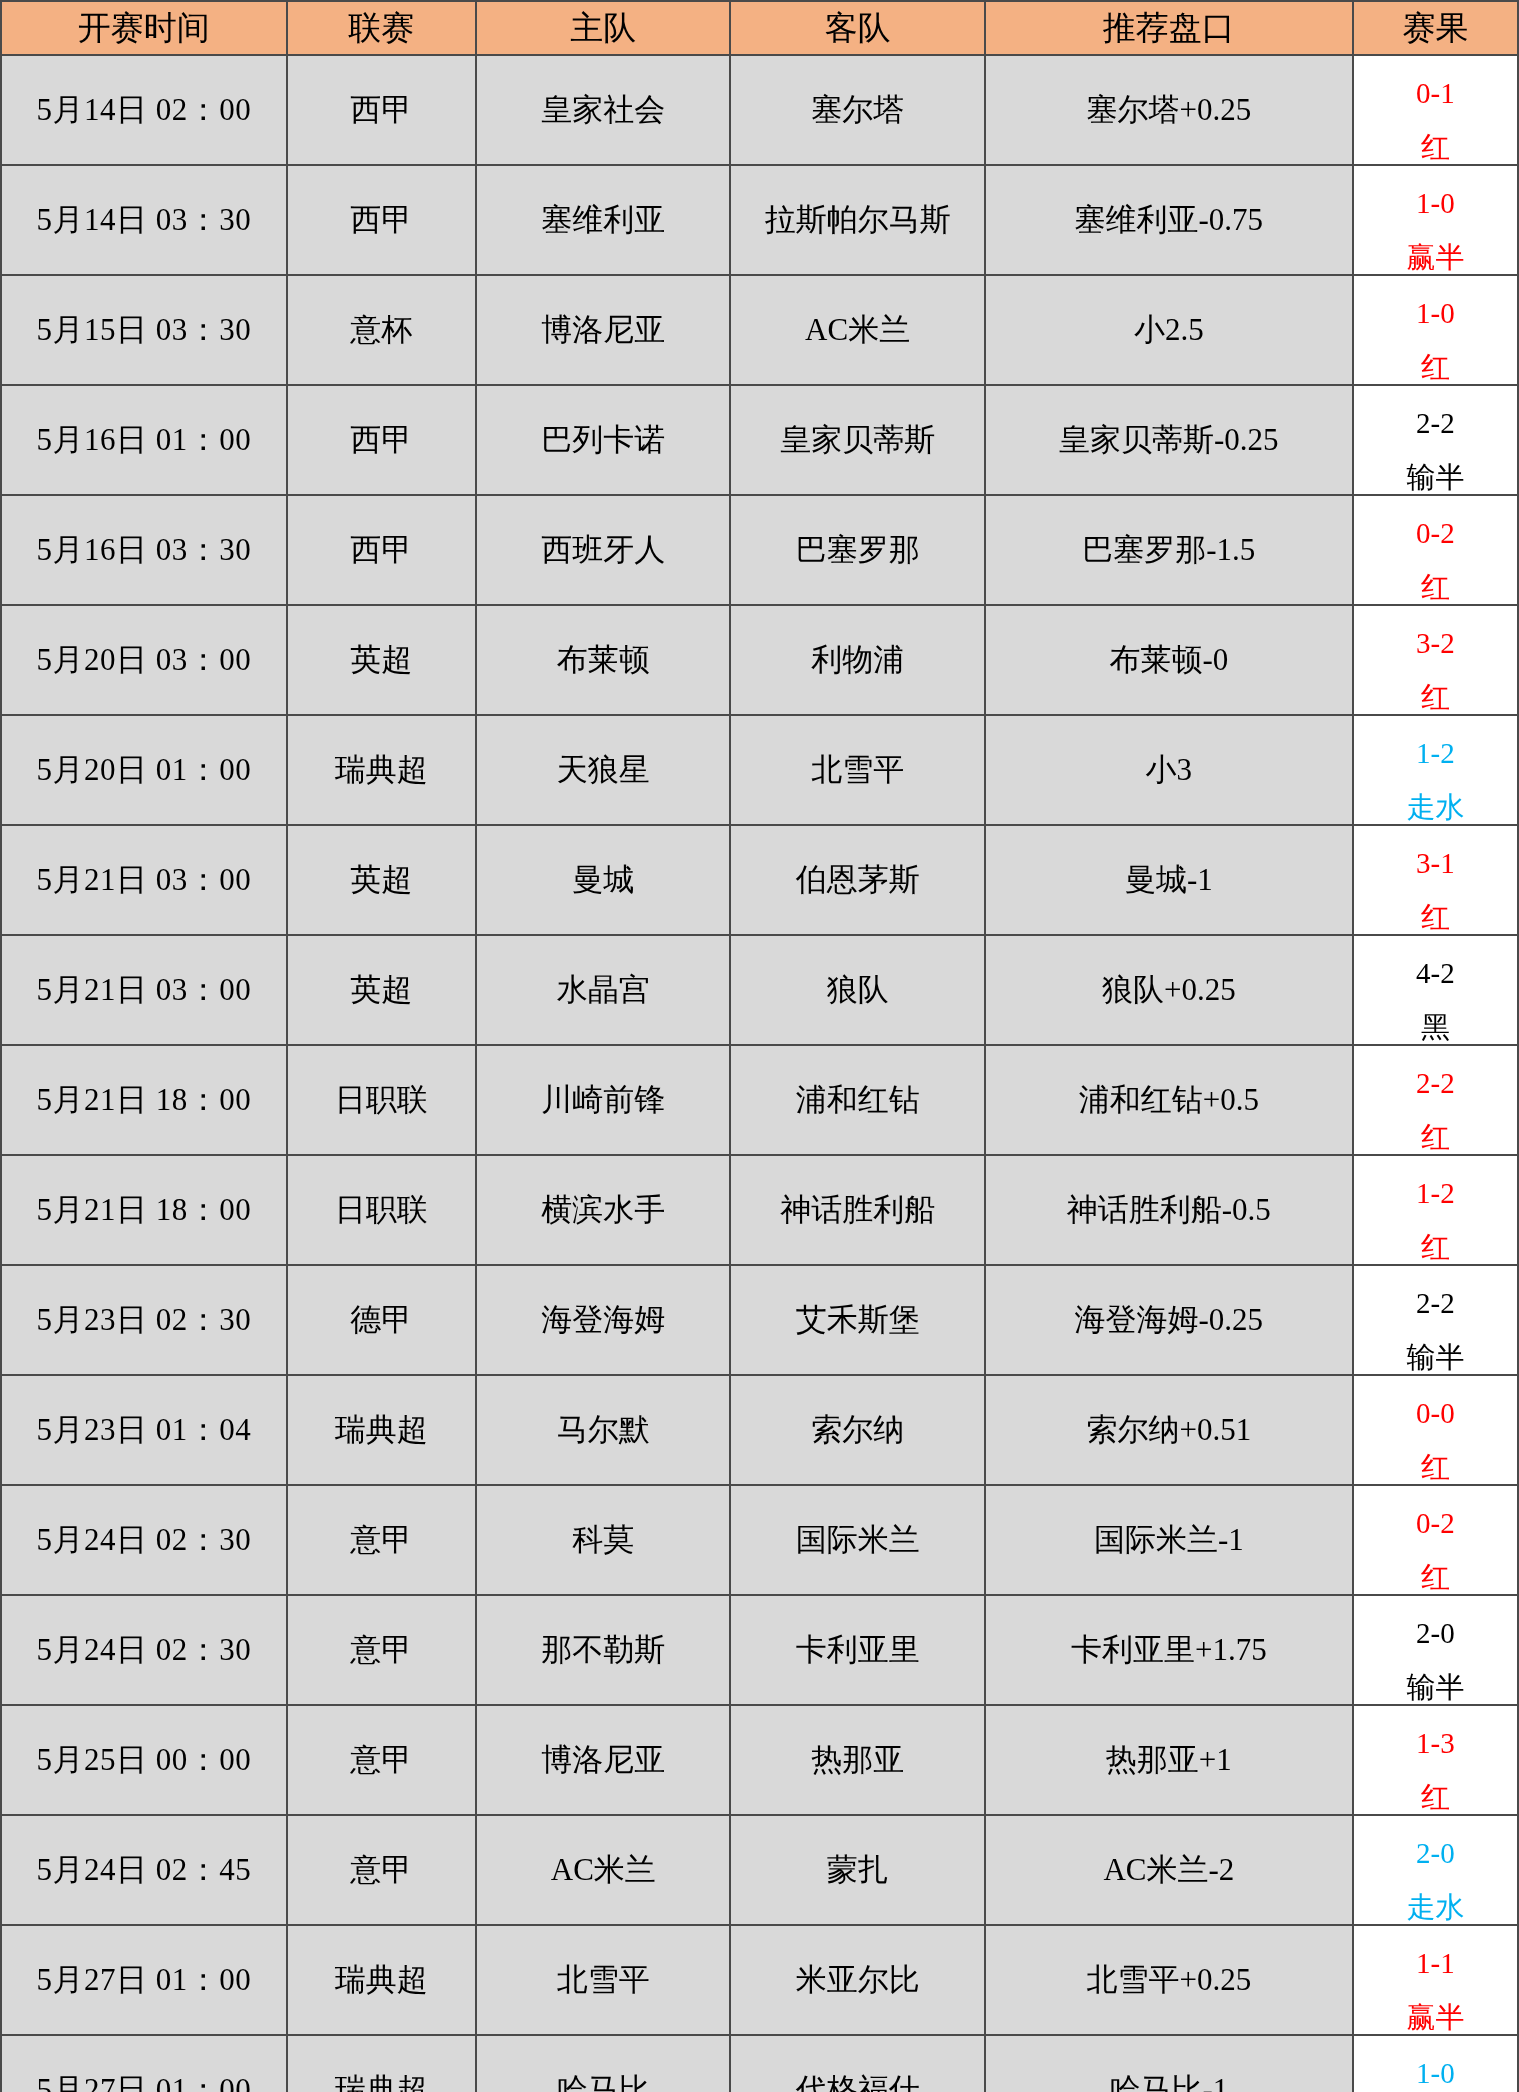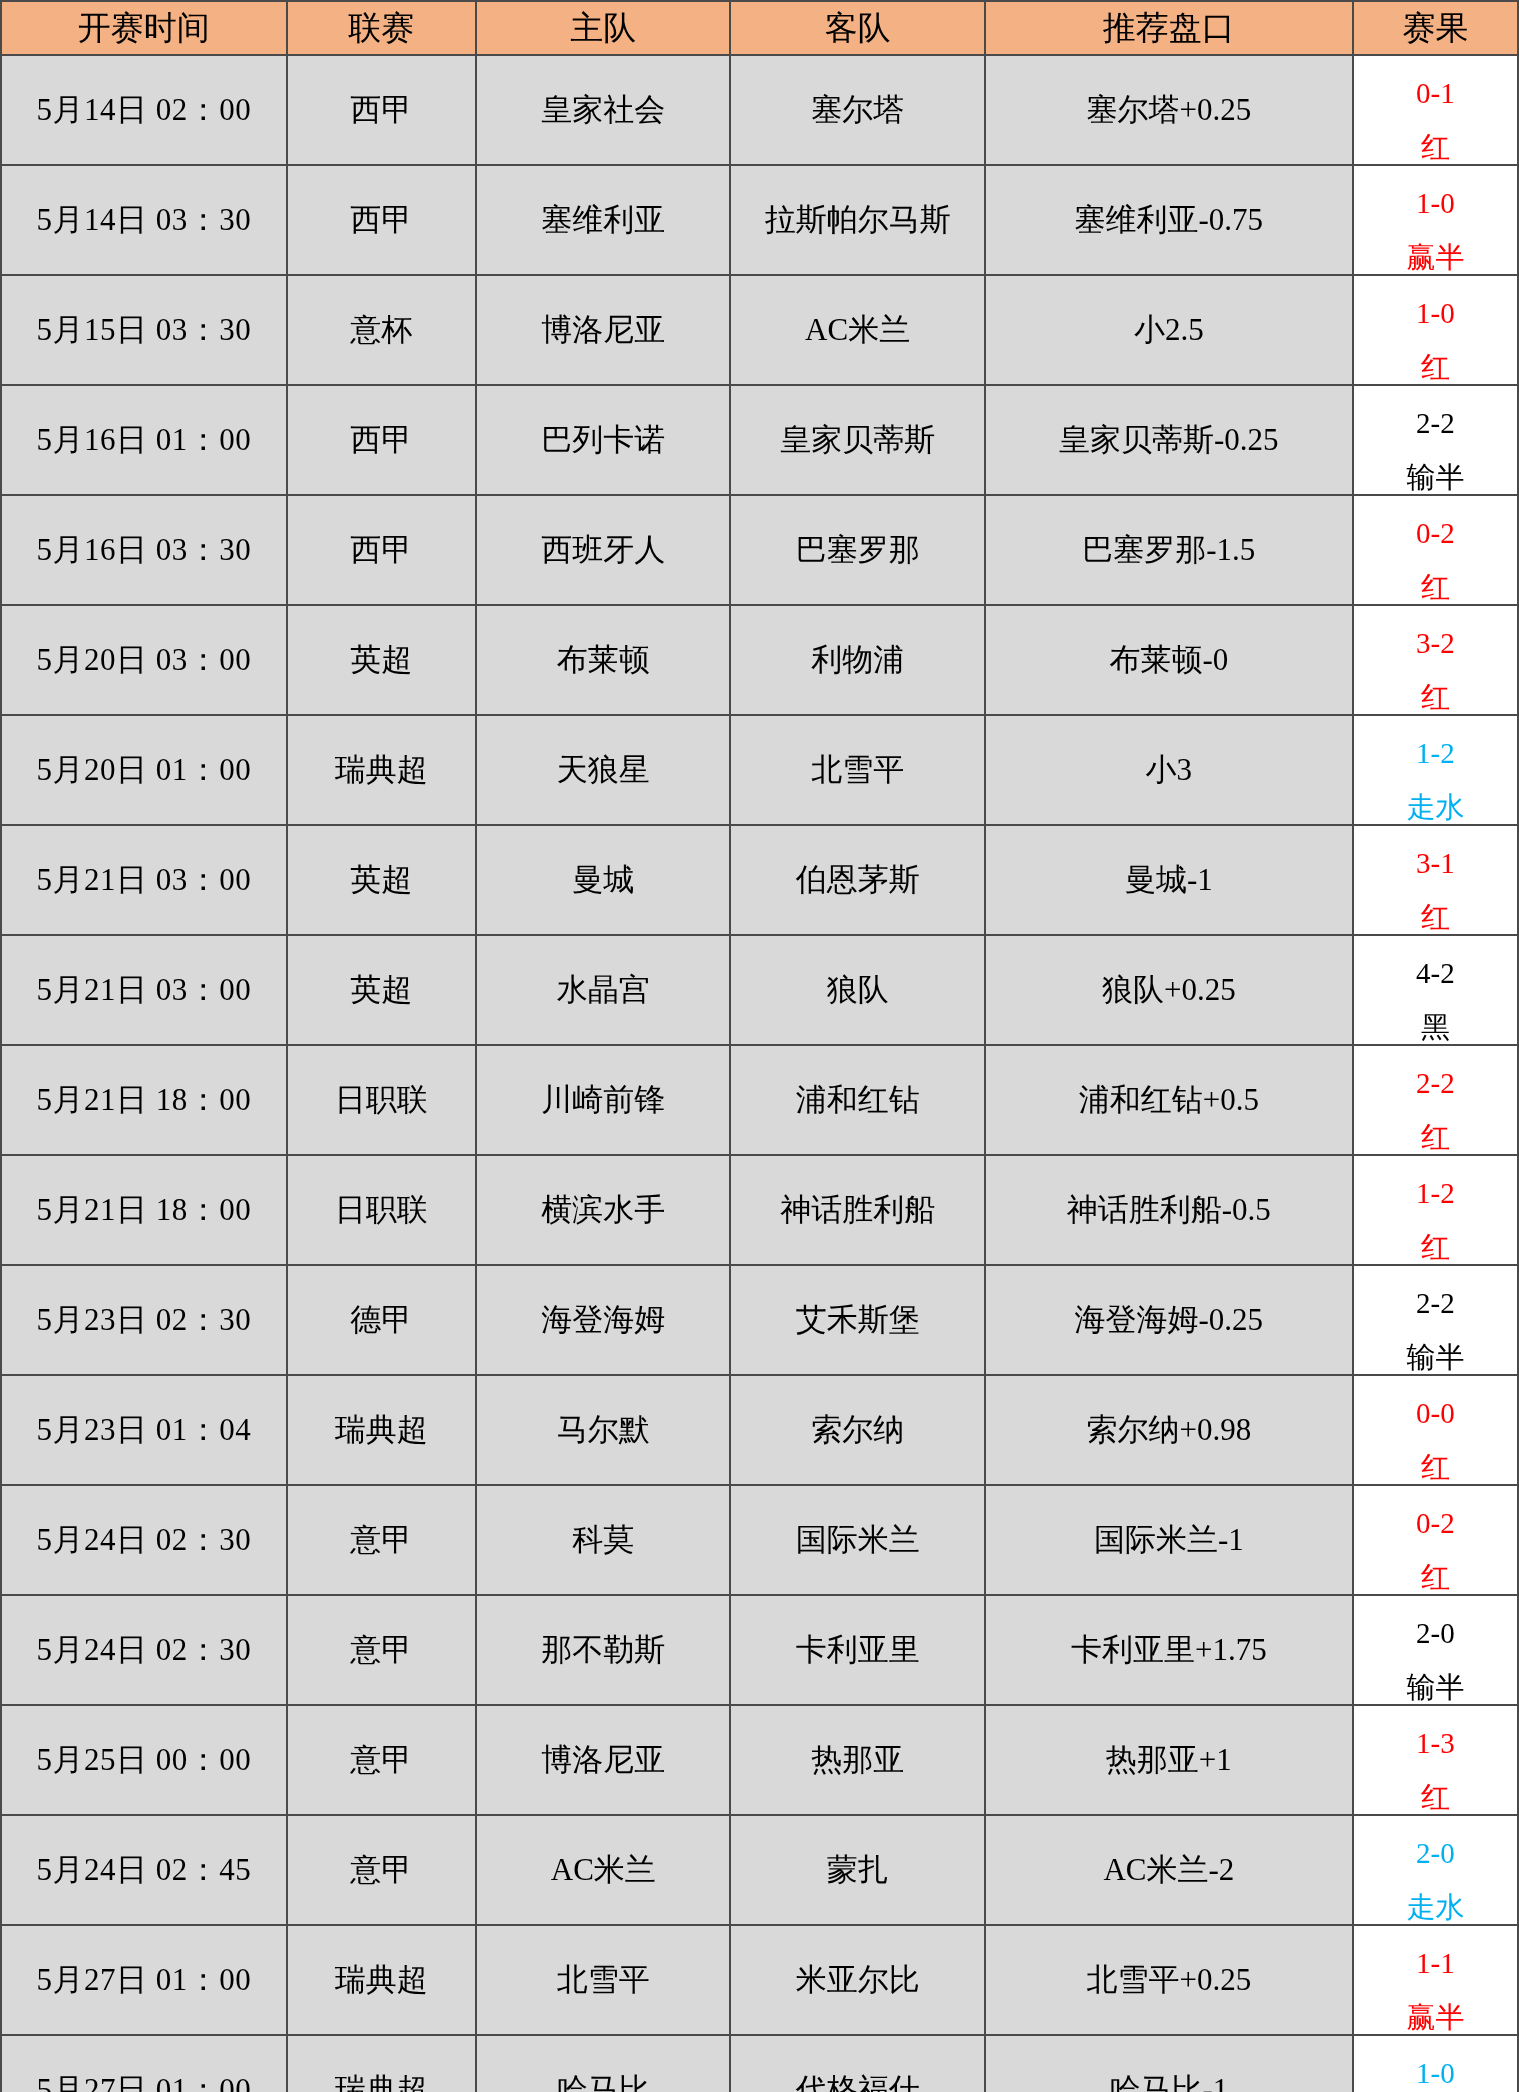--- a/index.html
+++ b/index.html
@@ -216,21 +216,21 @@
         <td class="cell-result">
           <span class="res-line1 res-black">2-2</span>
           <span class="res-line2 res-black">输半</span>
         </td>
       </tr>
       <tr>
         <td class="cell-time">5月23日 01：04</td>
         <td class="cell-league">瑞典超</td>
         <td class="cell-home">马尔默</td>
         <td class="cell-away">索尔纳</td>
-        <td class="cell-handicap">索尔纳+0.98</td>
+        <td class="cell-handicap">索尔纳+0.51</td>
         <td class="cell-result">
           <span class="res-line1 res-red">0-0</span>
           <span class="res-line2 res-red">红</span>
         </td>
       </tr>
       <tr>
         <td class="cell-time">5月24日 02：30</td>
         <td class="cell-league">意甲</td>
         <td class="cell-home">科莫</td>
         <td class="cell-away">国际米兰</td>

